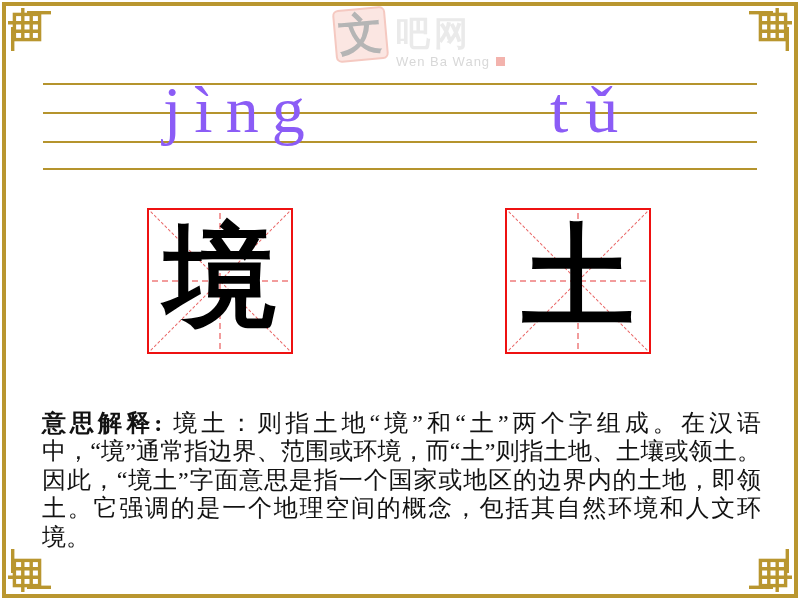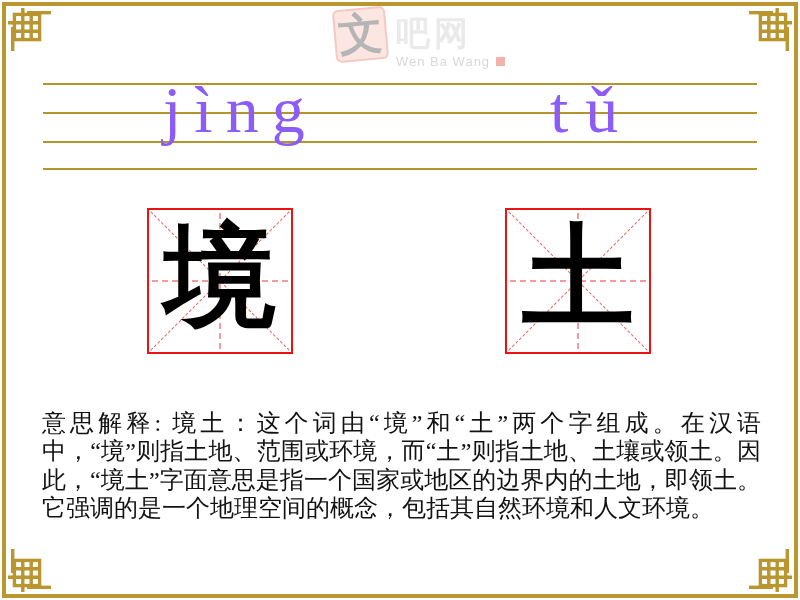--- a/index.html
+++ b/index.html
@@ -50,21 +50,21 @@
   .cb-char {
     position:absolute; inset:0; display:flex; align-items:center; justify-content:center;
     font-size:112px; font-weight:900; color:#000; transform:translateY(-4px);
   }
 
   
   .definition {
     position:absolute; left:42px; top:409px; width:719px;
     font-size:24px; line-height:28.4px; color:#121212; text-align:justify;
   }
-  .def-label { font-weight:400; margin-right:7px; }
+  .def-label { font-weight:700; margin-right:7px; }
 </style>
 </head>
 <body>
 
 <div class="stage">
 
   <div class="frame"></div>
 
   <svg class="corner tl" viewBox="0 0 52 52">
     <g fill="none" stroke="#b9962f" stroke-width="3.4">
@@ -129,16 +129,16 @@
 
   <div class="charbox b2">
     <div class="cb-d cb-d1"></div>
     <div class="cb-d cb-d2"></div>
     <div class="cb-h"></div>
     <div class="cb-v"></div>
     <div class="cb-char">土</div>
   </div>
 
   <div class="definition">
-    <span class="def-label">意思解释:</span><span>境土：这个词由“境”和“土”两个字组成。在汉语中，“境”则指土地、范围或环境，而“土”则指土地、土壤或领土。因此，“境土”字面意思是指一个国家或地区的边界内的土地，即领土。它强调的是一个地理空间的概念，包括其自然环境和人文环境。</span>
+    <span class="def-label">意思解释:</span><span>境土：则指土地“境”和“土”两个字组成。在汉语中，“境”通常指边界、范围或环境，而“土”则指土地、土壤或领土。因此，“境土”字面意思是指一个国家或地区的边界内的土地，即领土。它强调的是一个地理空间的概念，包括其自然环境和人文环境。</span>
   </div>
 
 </div>
 
 </body></html>

